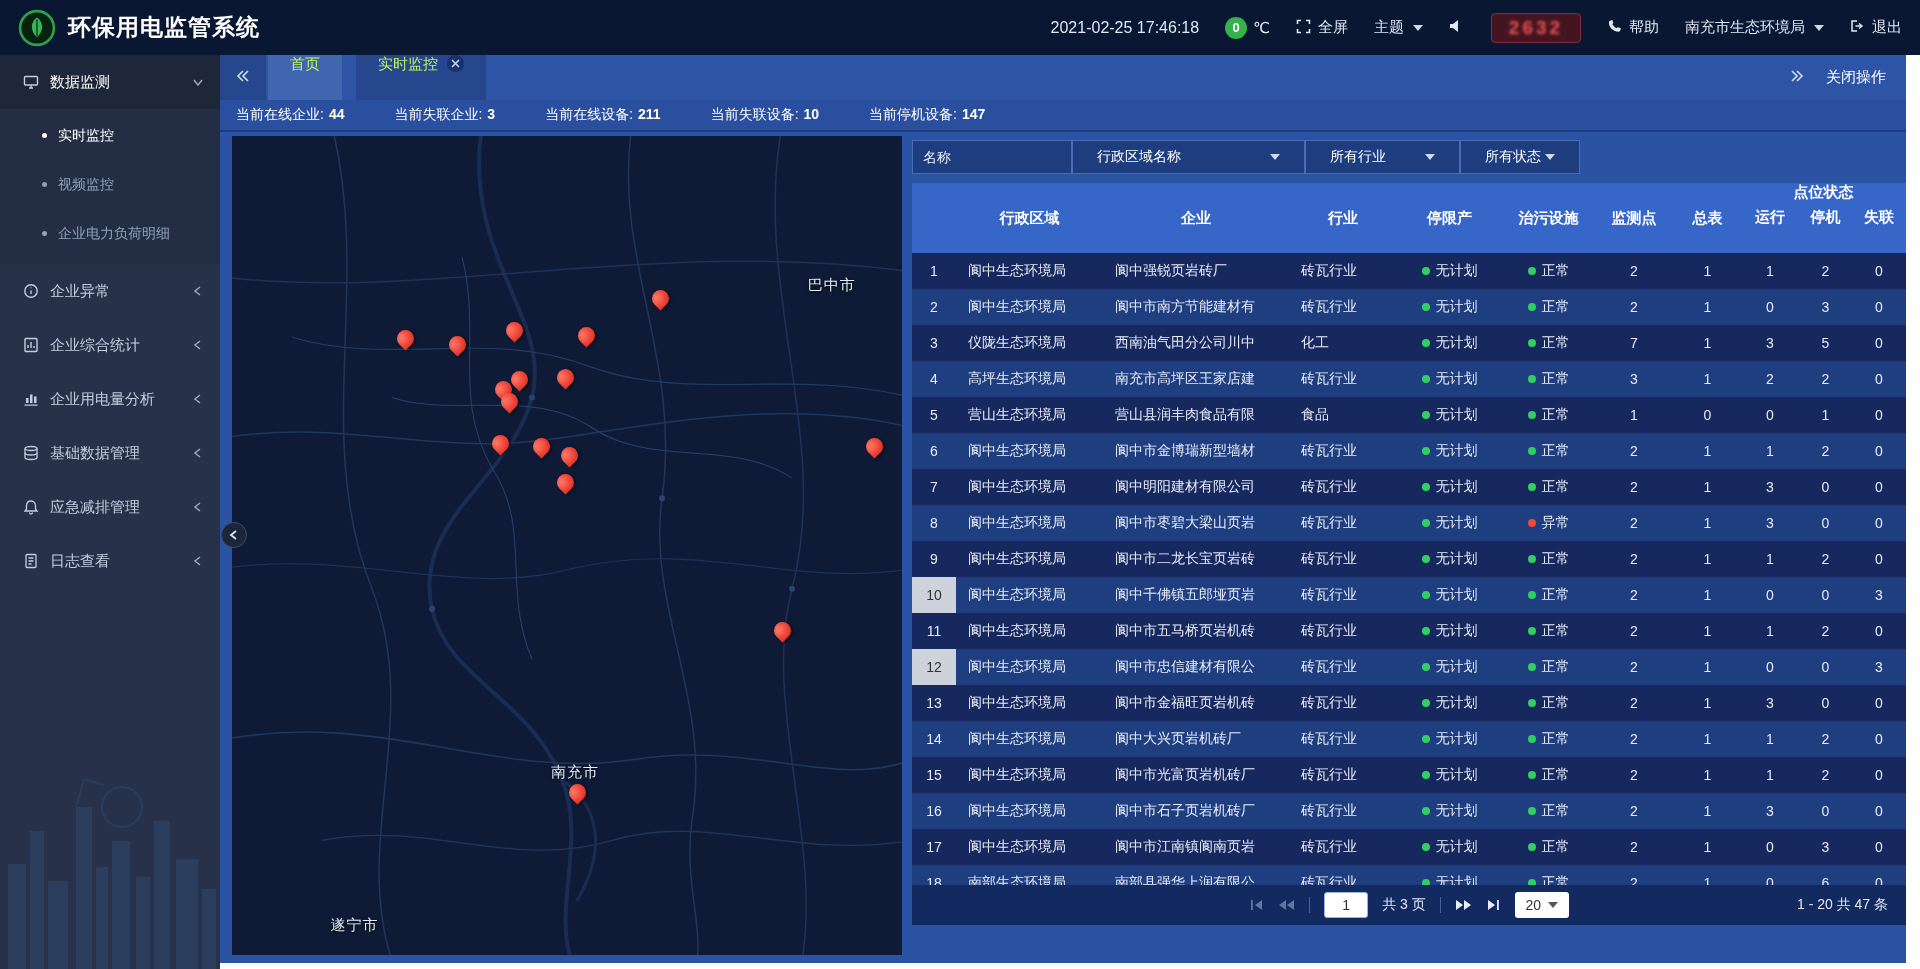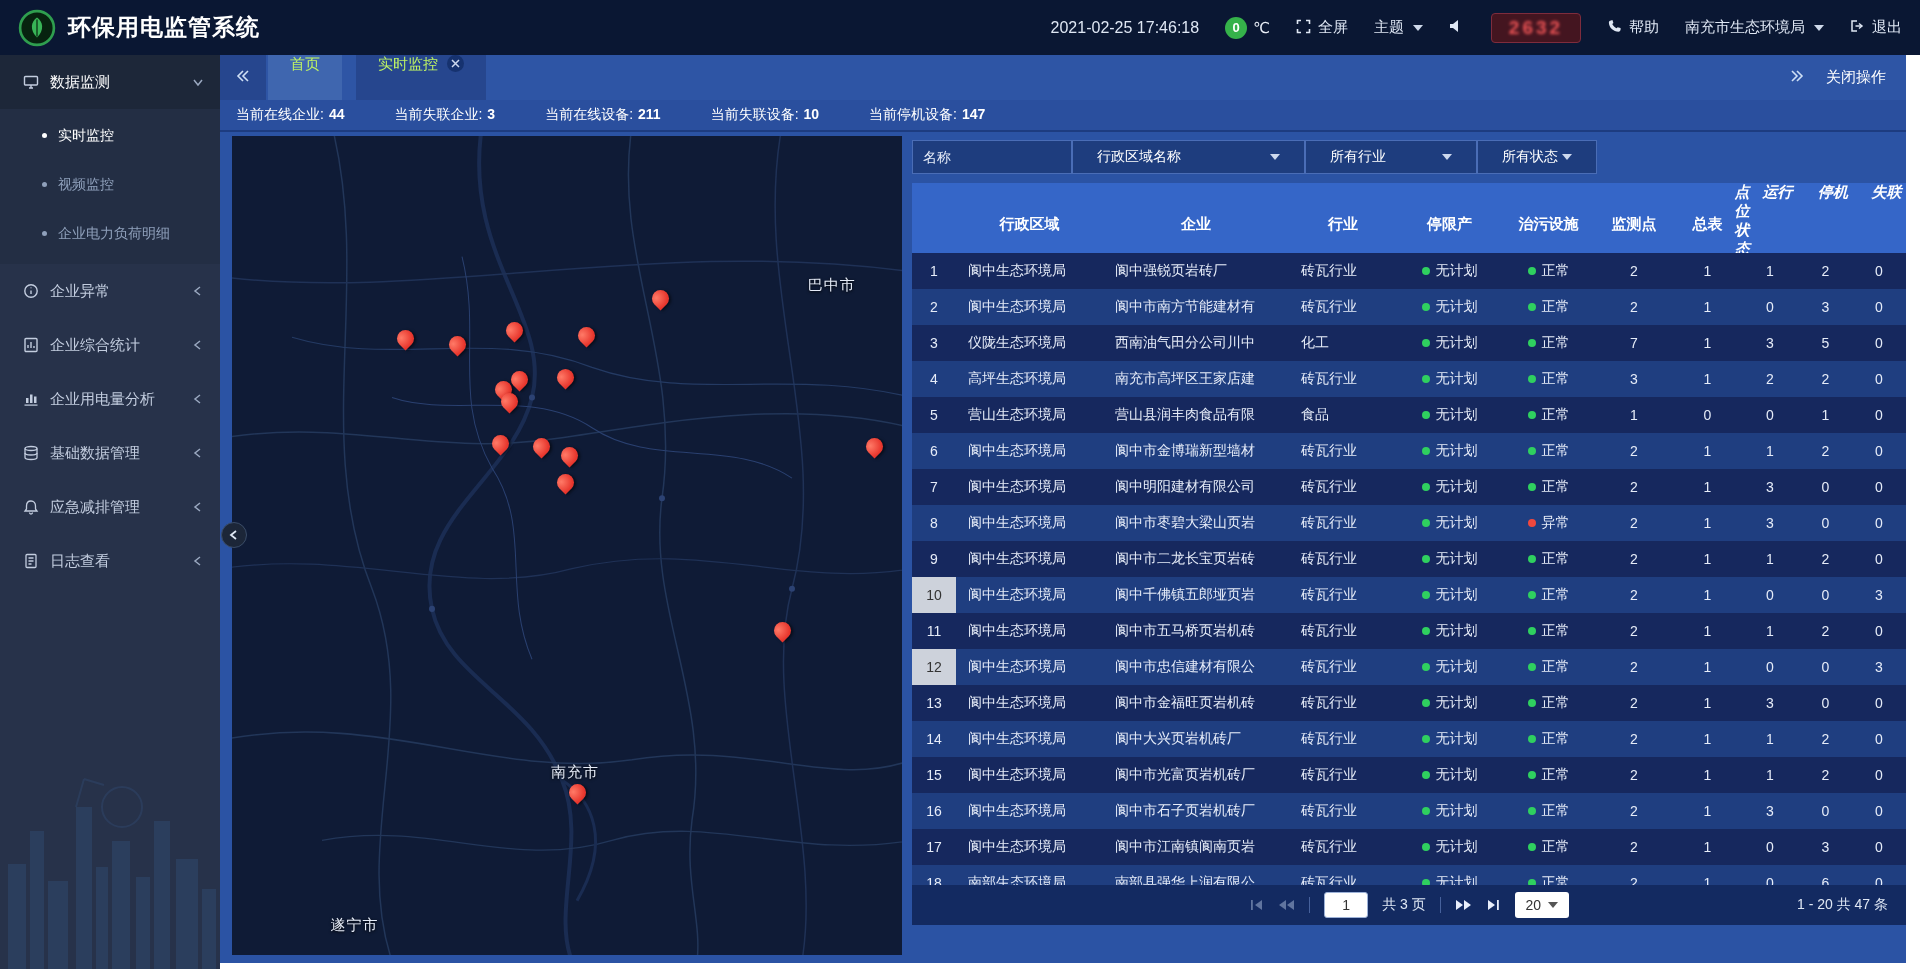--- a/index.html
+++ b/index.html
@@ -64,28 +64,28 @@
   .pin{position:absolute;transform:translate(-50%,-100%);width:18px;height:24px}
   .pin-head{display:block;width:17px;height:17px;background:radial-gradient(circle at 35% 30%,#ff7a67,#e7352c 70%);border-radius:50% 50% 50% 0;transform:rotate(-45deg);box-shadow:1px 2px 3px rgba(0,0,0,.55)}
   .map-city{position:absolute;transform:translate(-50%,-50%);color:#e6ecf8;font-size:15px;letter-spacing:1px;text-shadow:0 1px 3px #000;white-space:nowrap}
 
   
   .right-panel{flex:1;display:flex;flex-direction:column;min-width:0}
   .filters{display:flex;gap:0;align-items:center;height:34px;margin:4px 0 9px;flex-shrink:0}
   .f-input{width:160px;height:34px;background:#1e3d7e;border:1px solid #4a6db6;color:#fff;font-size:14px;padding:0 10px;outline:none}
   .f-input::placeholder{color:#e6ecf8;opacity:1}
   .f-select{height:34px;background:#1e3d7e;border:1px solid #4a6db6;display:flex;align-items:center;justify-content:space-between;padding:0 24px;color:#fff;font-size:14px;cursor:pointer}
-  .w-region{width:233px}.w-industry{width:172px}.w-status{width:120px}
+  .w-region{width:233px}.w-industry{width:155px}.w-status{width:120px}
   .sel-caret{width:0;height:0;border-left:5px solid transparent;border-right:5px solid transparent;border-top:6px solid #cdd9ee}
 
   
   .etable{--cols:44px 147px 186px 108px 105px 93px 78px 69px 56px 55px 52px;display:flex;flex-direction:column;flex-shrink:0}
   .thead{display:grid;grid-template-columns:var(--cols);height:70px;background:#3566c8;color:#fff;font-size:15px;font-weight:bold}
   .th{grid-row:1/3;display:flex;align-items:center;justify-content:center}
-  .th-group{grid-column:9/12;grid-row:1/3;display:flex;flex-direction:row;justify-content:center;font-style:italic}
+  .th-group{grid-column:9/12;grid-row:1/3;display:flex;flex-direction:column;justify-content:flex-start;}
   .th-group-title{text-align:center;padding-bottom:6px}
   .th-group-sub{display:grid;grid-template-columns:56px 55px 52px;text-align:center}
   .tbody{height:632px;overflow:hidden}
   .trow{display:grid;grid-template-columns:var(--cols);height:36px;align-items:stretch;color:#e6ecf8;font-size:14px;cursor:pointer}
   .trow:nth-child(odd){background:#16285e}
   .trow:nth-child(even){background:#1f3e80}
   .td{display:flex;align-items:center}
   .td-c{justify-content:center}
   .td-l{justify-content:flex-start;padding-left:12px;white-space:nowrap;overflow:hidden}
   .dot{width:8px;height:8px;border-radius:50%;margin-right:6px;flex-shrink:0}

